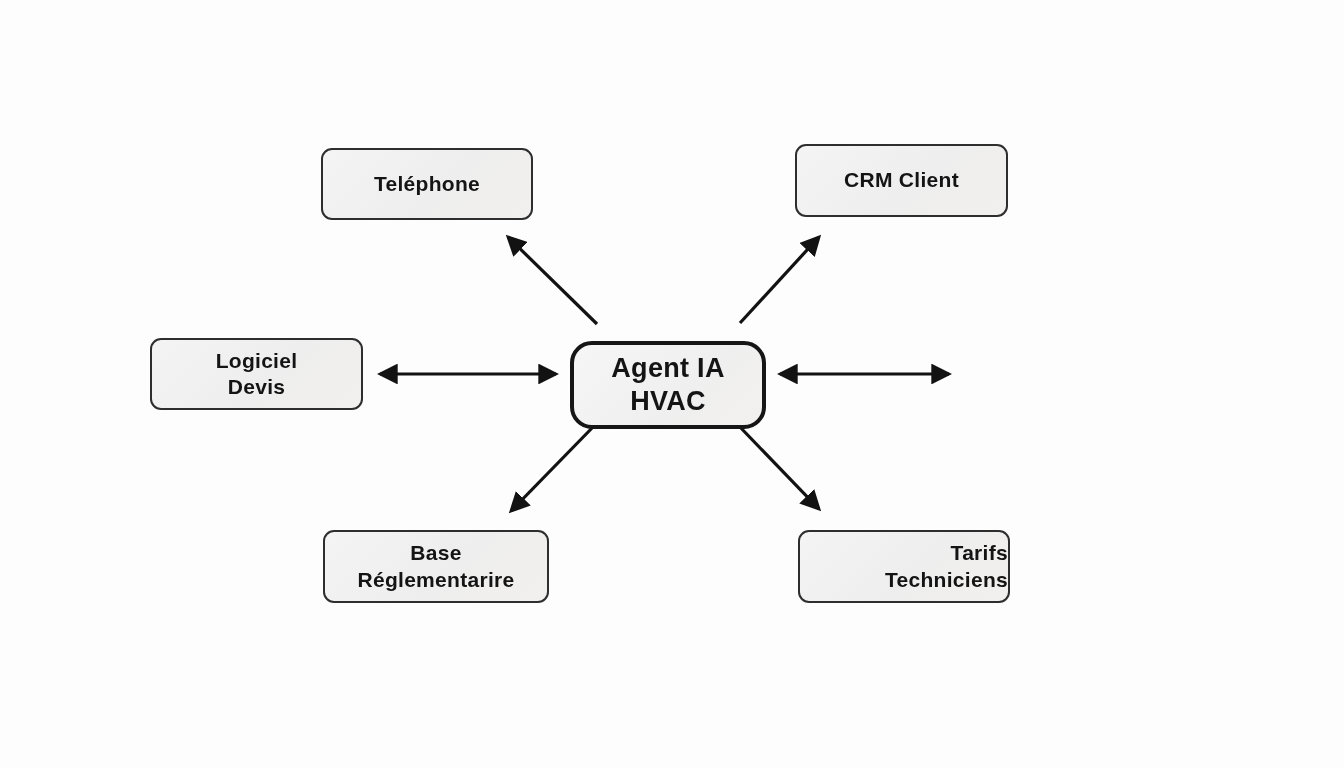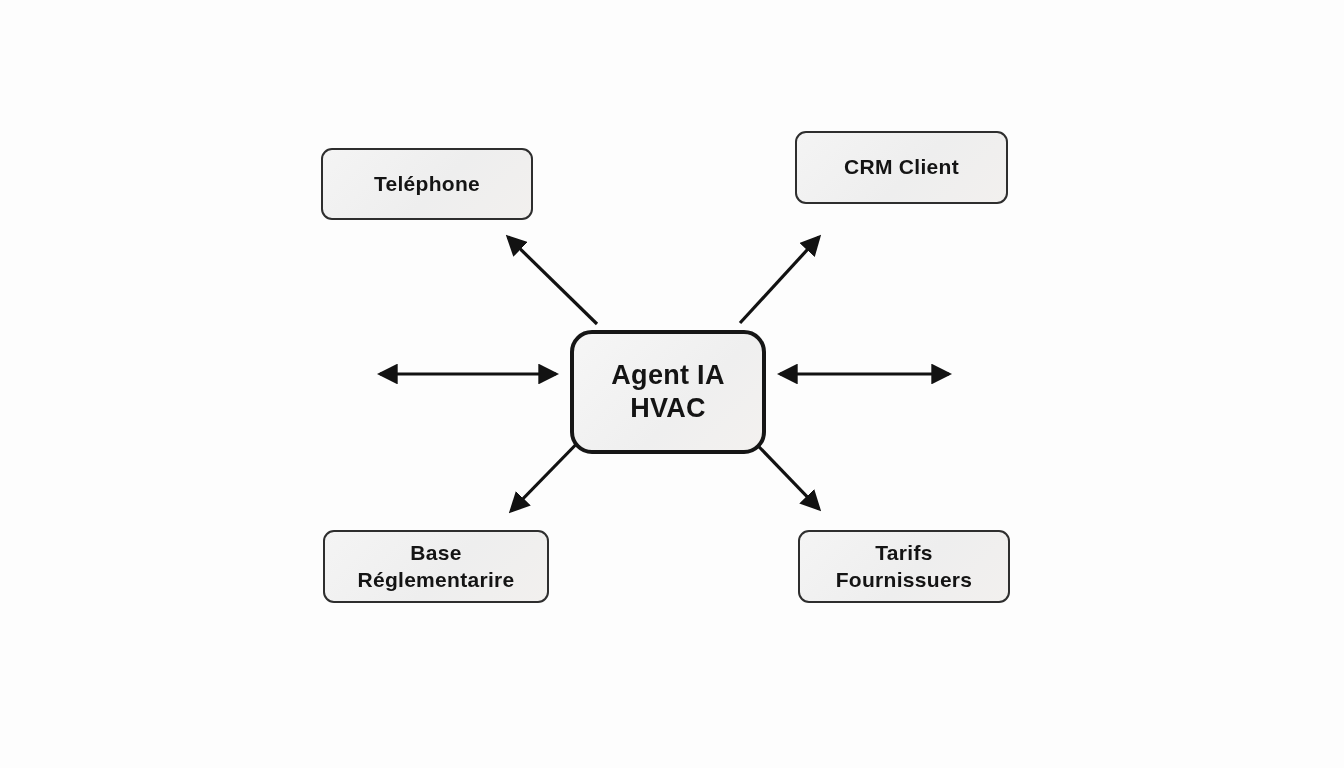--- a/index.html
+++ b/index.html
@@ -45,26 +45,26 @@
   .node-center {
     border-width: 4px;
     border-color: #161616;
     border-radius: 22px;
     font-size: 27px;
     line-height: 1.22;
     background: linear-gradient(135deg, #f6f6f6 0%, #efefef 60%, #f3f1ef 100%);
   }
   
   .pos-telephone { left: 321px; top: 148px; width: 212px; height: 72px; }
-  .pos-crm       { left: 795px; top: 131px; width: 213px; height: 73px; }
+  .pos-crm       { left: 795px; top: 144px; width: 213px; height: 73px; }
   .pos-logiciel  { left: 150px; top: 338px; width: 213px; height: 72px; }
   .pos-planning  { left: 963px; top: 338px; width: 214px; height: 74px; }
   .pos-base      { left: 323px; top: 530px; width: 226px; height: 73px; }
-  .pos-tarifs    { left: 798px; top: 530px; width: 212px; height: 73px; }
-  .pos-center    { left: 570px; top: 330px; width: 196px; height: 124px; }
+  .pos-tarifs    { left: 798px; top: 530px; width: 212px; height: 73px; align-items: flex-end; }
+  .pos-center    { left: 570px; top: 341px; width: 196px; height: 88px; }
 </style>
 </head>
 <body>
 
 <div class="canvas">
 
   <svg class="arrow-layer" viewBox="0 0 1344 768" xmlns="http://www.w3.org/2000/svg" aria-hidden="true">
     <defs>
       <marker id="ah" viewBox="0 0 10 10" refX="8.5" refY="5" markerWidth="6.5" markerHeight="6.5" orient="auto-start-reverse">
         <path d="M0,0 L10,5 L0,10 z" fill="#121212"></path>
@@ -83,30 +83,34 @@
   <div class="node pos-telephone">
     <span class="line">Teléphone</span>
 
   </div>
 
   <div class="node pos-crm">
     <span class="line">CRM Client</span>
 
   </div>
 
+  <div class="node pos-logiciel">
+    <span class="line">Logiciel</span>
+    <span class="line">Devis</span>
+  </div>
 
   <div class="node node-center pos-center">
     <span class="line">Agent IA</span>
     <span class="line">HVAC</span>
   </div>
 
 
   <div class="node pos-base">
     <span class="line">Base</span>
     <span class="line">Réglementarire</span>
   </div>
 
   <div class="node pos-tarifs">
     <span class="line">Tarifs</span>
-    <span class="line">Fournissuers</span>
+    <span class="line">Techniciens</span>
   </div>
 
 </div>
 
 </body></html>

